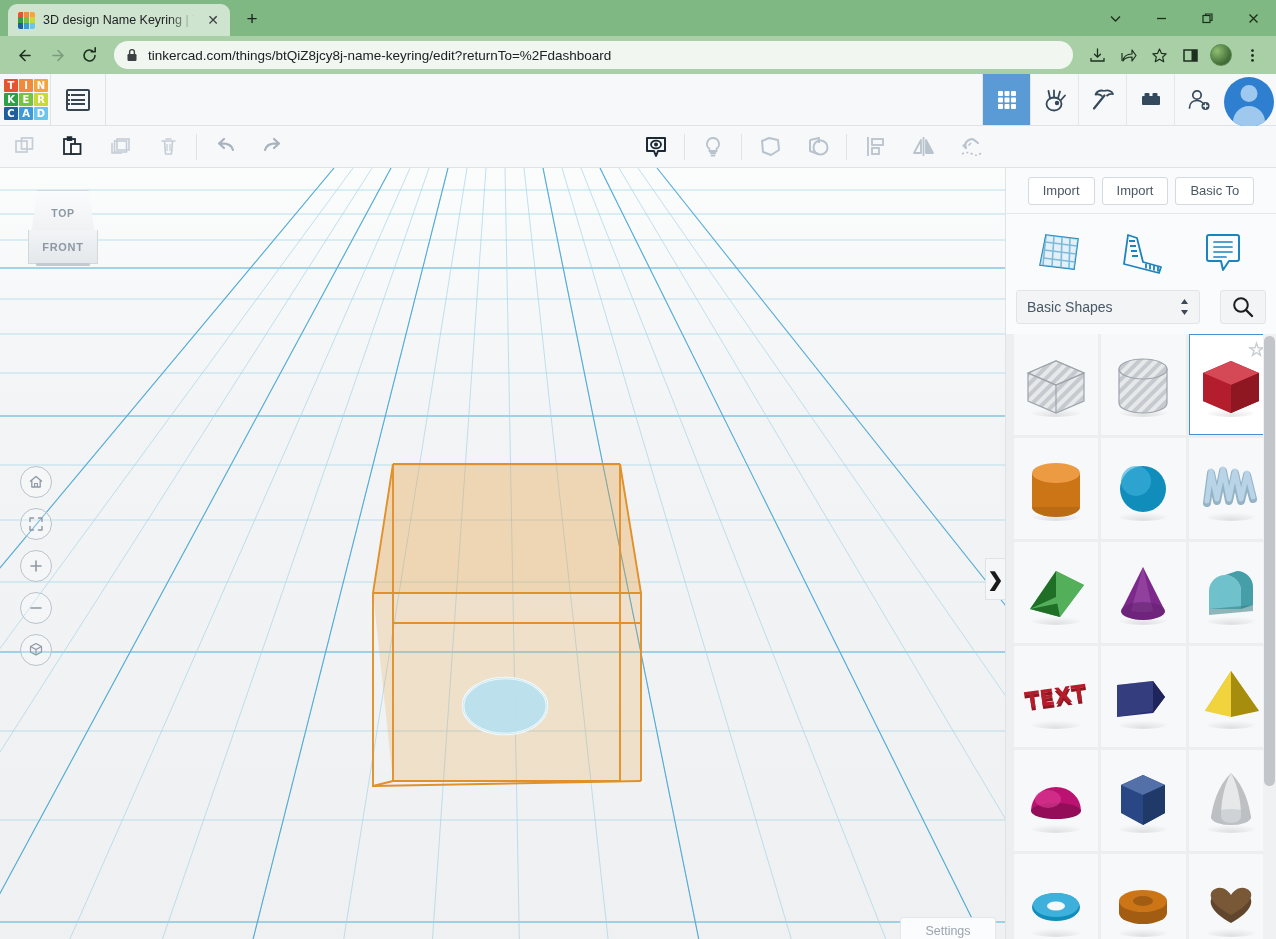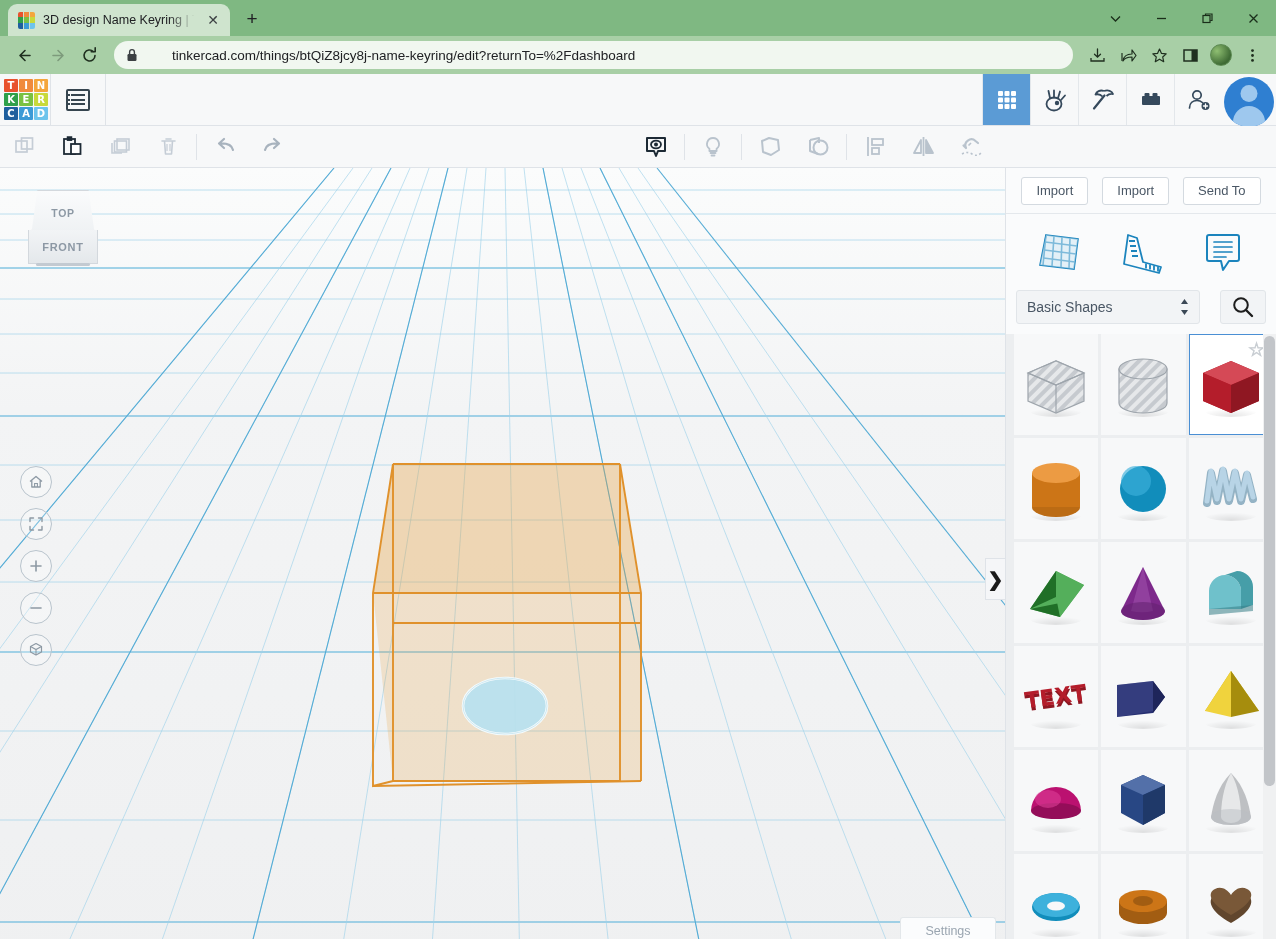--- a/index.html
+++ b/index.html
@@ -71,21 +71,21 @@
   .nav-btn.disabled { color: #7d9b7c; }
   .omnibox {
     flex: 1; height: 28px; margin: 0 8px;
     background: #f1f7f0; border-radius: 14px;
     display: flex; align-items: center;
     padding: 0 12px; gap: 10px;
     min-width: 0;
   }
   .omnibox-url {
     font-size: 13.5px; color: #202124; white-space: nowrap;
-    overflow: hidden; text-overflow: ellipsis; margin-left: 24px;
+    overflow: hidden; text-overflow: ellipsis;
   }
   .tb-right { display: flex; align-items: center; gap: 3px; }
   .tb-icon {
     width: 28px; height: 28px;
     display: flex; align-items: center; justify-content: center;
     color: #1f2f1f;
   }
   .tb-avatar {
     width: 22px; height: 22px; border-radius: 50%;
     background: radial-gradient(circle at 30% 30%, #8fbf72, #3f6b35 70%);
@@ -240,21 +240,21 @@
 
   
   .rpanel {
     width: 271px; background: #fafbfc;
     border-left: 1px solid #dfe3e8;
     display: flex; flex-direction: column;
     position: relative;
   }
   .rp-actions {
     height: 46px; display: flex; align-items: center; justify-content: center;
-    gap: 14px; border-bottom: 1px solid #e4e8ec; background: #fafbfc;
+    gap: 7px; border-bottom: 1px solid #e4e8ec; background: #fafbfc;
   }
   .rp-btn {
     height: 28px; padding: 0 14px;
     background: #fff; border: 1px solid #d4dae0; border-radius: 3px;
     font-size: 13px; color: #4a5765;
     display: flex; align-items: center; justify-content: center;
   }
   .rp-tools {
     height: 76px; display: flex; align-items: center; justify-content: space-around;
     padding: 0 12px; background: #fafbfc;
@@ -705,21 +705,21 @@
       </div>
     </div>
 
     <div class="panel-toggle">❯</div>
   </div>
 
   <div class="rpanel">
     <div class="rp-actions">
       <div class="rp-btn">Import</div>
       <div class="rp-btn">Import</div>
-      <div class="rp-btn">Send To</div>
+      <div class="rp-btn">Basic To</div>
     </div>
 
     <div class="rp-tools">
       <div class="rp-tool">
         <svg width="50" height="46" viewBox="0 0 50 46">
           <g stroke="#1b84bd" stroke-width="1.6" fill="none">
             <path d="M12 6 L44 10 L40 40 L6 36 Z"></path>
             <path d="M12 6 L9 36 M20 7 L18 37 M28 8 L27 38 M36 9 L35 39"></path>
             <path d="M11.2 13 L43 17 M10.4 21 L42 25 M9.6 29 L41 33"></path>
           </g>

